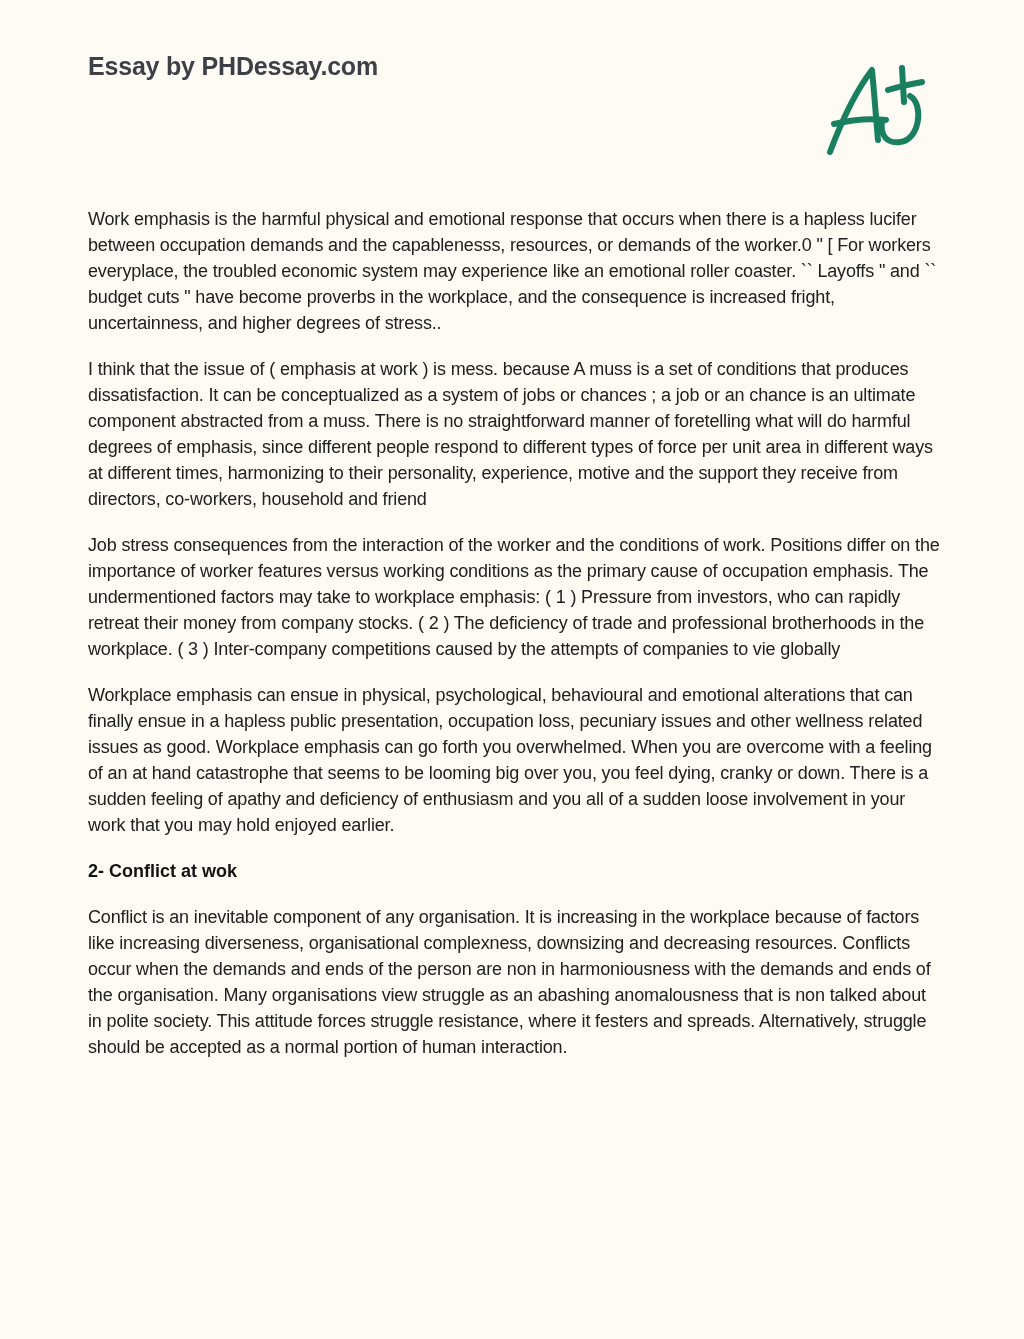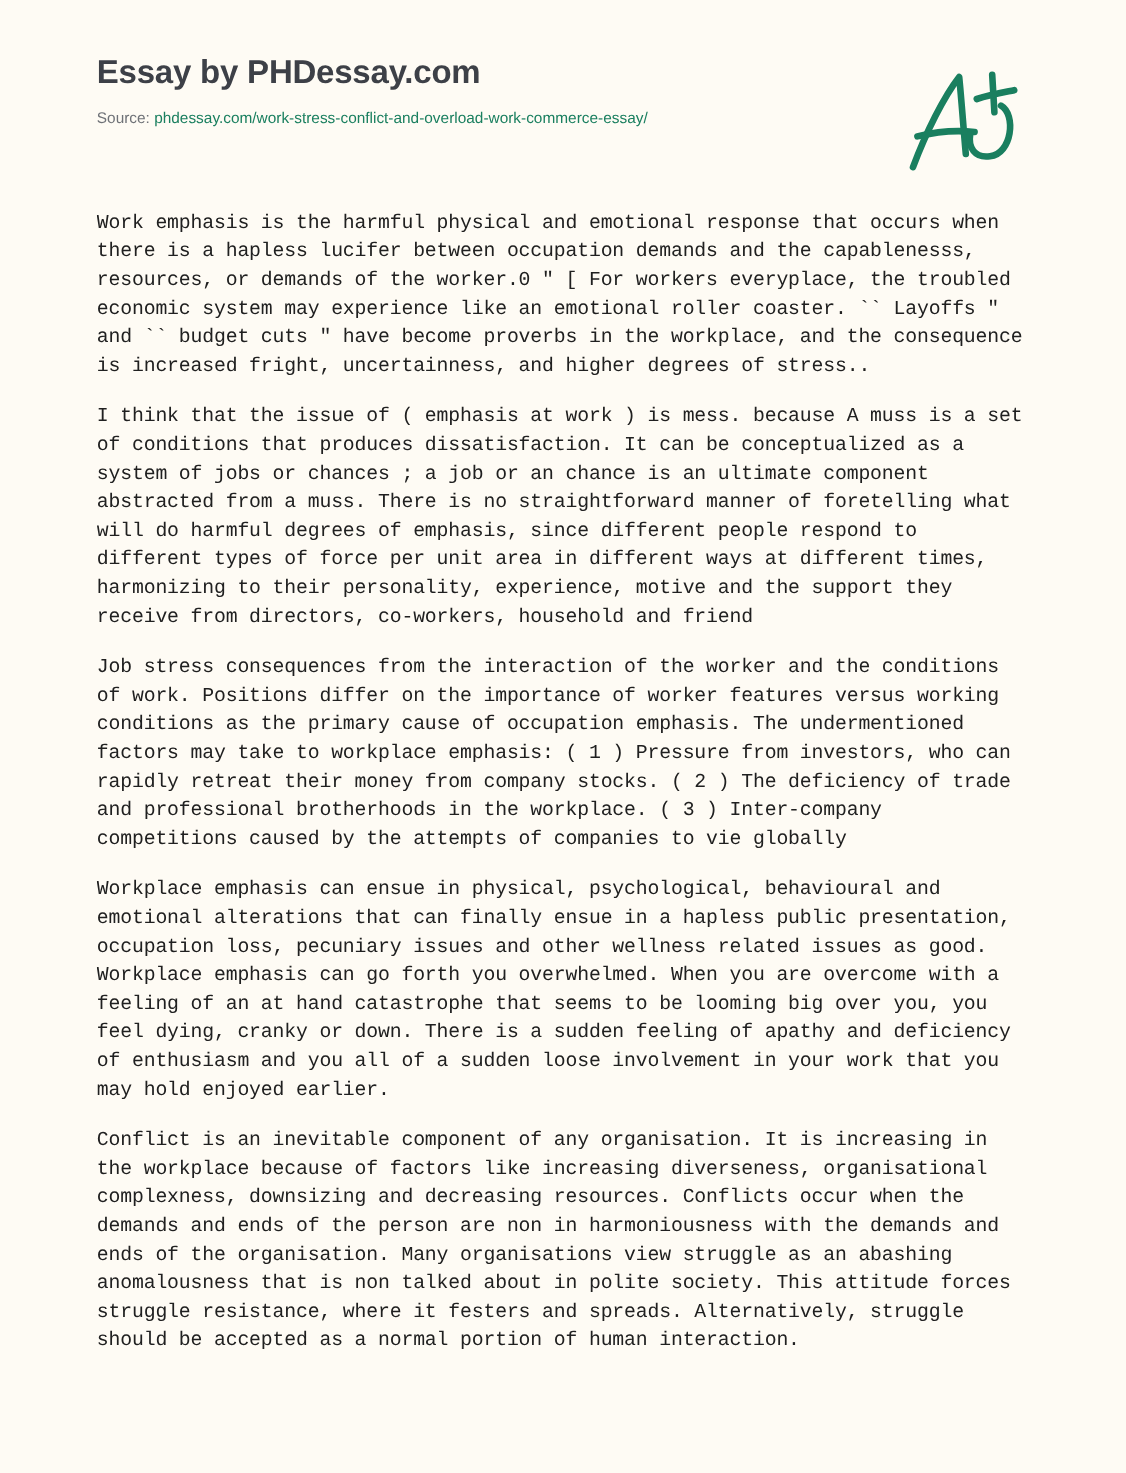--- a/index.html
+++ b/index.html
@@ -15,21 +15,21 @@
     font-family: "Liberation Sans", "DejaVu Sans", sans-serif;
     color: #1f1f1f;
   }
   .header {
     position: absolute;
     left: 88px;
     top: 50px;
     width: 700px;
   }
   .brand {
-    font-size: 30px;
+    font-size: 25px;
     font-weight: bold;
     color: #3d4047;
     margin: 0;
     line-height: 32px;
     letter-spacing: -0.2px;
   }
   .source {
     margin-top: 16px;
     font-size: 14px;
     color: #6f7277;
@@ -59,40 +59,36 @@
     font-weight: bold;
     color: #111111;
     line-height: 41px;
     margin: 0 0 50px 0;
     letter-spacing: -0.3px;
   }
   p.para {
     font-size: 18px;
     line-height: 26px;
     color: #202020;
-    margin: 0 0 20px 0;
+    margin: 16px 0 20px 0;
     letter-spacing: -0.15px;
-    font-family: Liberation Mono, monospace;
   }
   h2.section {
     font-size: 18px;
     font-weight: bold;
     color: #111111;
     line-height: 26px;
     margin: 0 0 20px 0;
   }
 </style>
 </head>
 <body>
 
 <div class="header">
   <div class="brand">Essay by PHDessay.com</div>
-  <div class="source">
-    <span>Source: </span><a href="#">phdessay.com/work-stress-conflict-and-overload-work-commerce-essay/</a>
-  </div>
 </div>
 
 <div class="logo">
   <svg width="112" height="104" viewBox="0 0 112 104" fill="none" stroke="#1a7f5f" stroke-width="6" stroke-linecap="round" stroke-linejoin="round">
 
     <path d="M10 92 C 22 60, 38 28, 52 10 C 54 30, 56 58, 58 80"></path>
 
     <path d="M14 64 C 30 60, 48 58, 66 60"></path>
 
     <path d="M82 8 L 84 42"></path>
@@ -101,14 +97,15 @@
 
     <path d="M90 36 C 104 44, 100 80, 80 82 C 66 84, 60 74, 62 62"></path>
   </svg>
 </div>
 
 <div class="content">
   <p class="para">Work emphasis is the harmful physical and emotional response that occurs when there is a hapless lucifer between occupation demands and the capablenesss, resources, or demands of the worker.0 " [ For workers everyplace, the troubled economic system may experience like an emotional roller coaster. `` Layoffs " and `` budget cuts " have become proverbs in the workplace, and the consequence is increased fright, uncertainness, and higher degrees of stress..</p>
   <p class="para">I think that the issue of ( emphasis at work ) is mess. because A muss is a set of conditions that produces dissatisfaction. It can be conceptualized as a system of jobs or chances ; a job or an chance is an ultimate component abstracted from a muss. There is no straightforward manner of foretelling what will do harmful degrees of emphasis, since different people respond to different types of force per unit area in different ways at different times, harmonizing to their personality, experience, motive and the support they receive from directors, co-workers, household and friend</p>
   <p class="para">Job stress consequences from the interaction of the worker and the conditions of work. Positions differ on the importance of worker features versus working conditions as the primary cause of occupation emphasis. The undermentioned factors may take to workplace emphasis: ( 1 ) Pressure from investors, who can rapidly retreat their money from company stocks. ( 2 ) The deficiency of trade and professional brotherhoods in the workplace. ( 3 ) Inter-company competitions caused by the attempts of companies to vie globally</p>
   <p class="para">Workplace emphasis can ensue in physical, psychological, behavioural and emotional alterations that can finally ensue in a hapless public presentation, occupation loss, pecuniary issues and other wellness related issues as good. Workplace emphasis can go forth you overwhelmed. When you are overcome with a feeling of an at hand catastrophe that seems to be looming big over you, you feel dying, cranky or down. There is a sudden feeling of apathy and deficiency of enthusiasm and you all of a sudden loose involvement in your work that you may hold enjoyed earlier.</p>
+  <h2 class="section">2- Conflict at wok</h2>
   <p class="para">Conflict is an inevitable component of any organisation. It is increasing in the workplace because of factors like increasing diverseness, organisational complexness, downsizing and decreasing resources. Conflicts occur when the demands and ends of the person are non in harmoniousness with the demands and ends of the organisation. Many organisations view struggle as an abashing anomalousness that is non talked about in polite society. This attitude forces struggle resistance, where it festers and spreads. Alternatively, struggle should be accepted as a normal portion of human interaction.</p>
 </div>
 
 </body></html>

